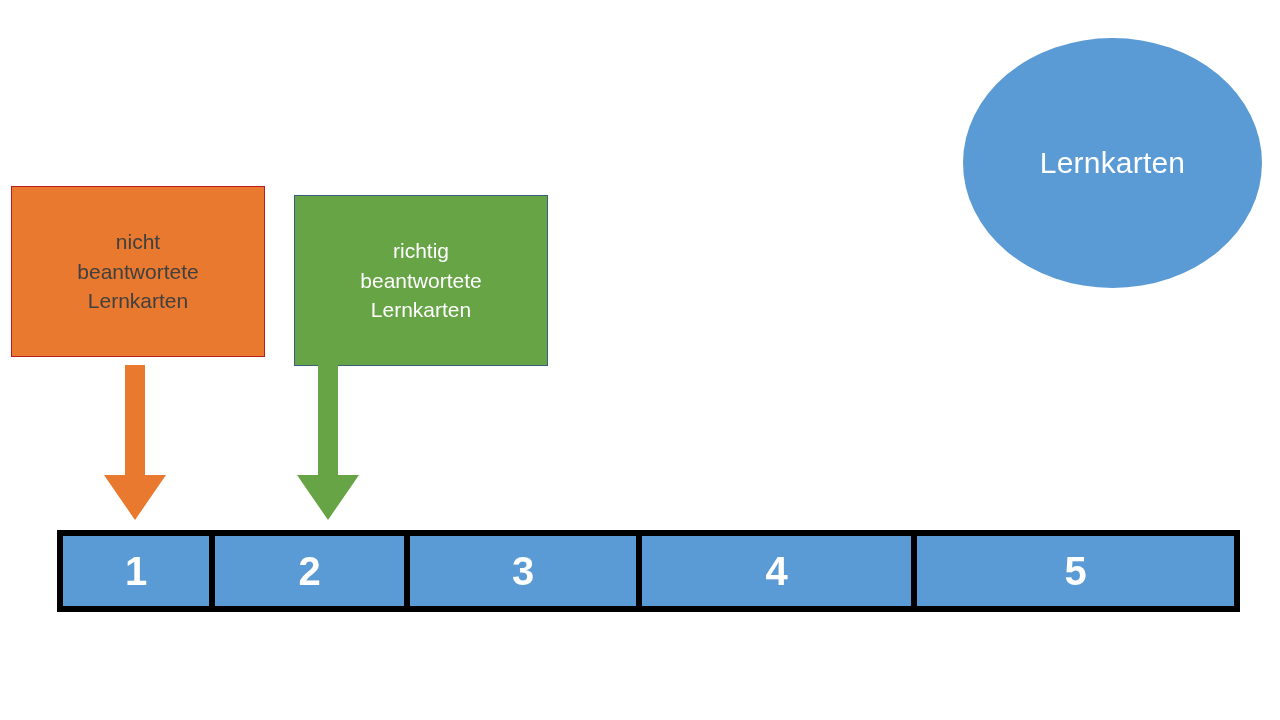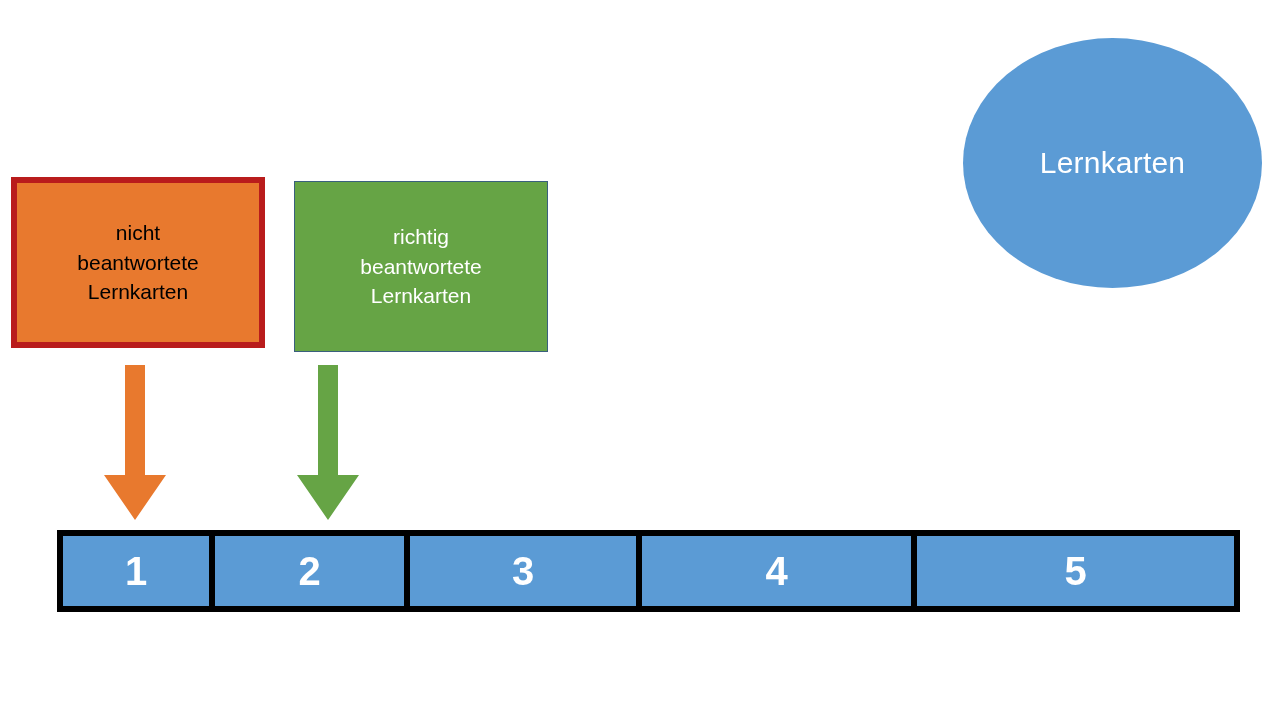--- a/index.html
+++ b/index.html
@@ -56,30 +56,30 @@
     text-align: center;
     font-size: 21px;
     line-height: 1.42;
   }
   .cat-box .line {
     display: block;
     white-space: nowrap;
   }
   .cat-box.unanswered {
     left: 11px;
-    top: 157px;
+    top: 166px;
     width: 254px;
     height: 171px;
     background: #e8792e;
-    border: 6px solid #b91c1c;
-    color: #000000;
+    border: 1px solid #b91c1c;
+    color: #404040;
   }
   .cat-box.correct {
     left: 294px;
-    top: 161px;
+    top: 175px;
     width: 254px;
     height: 171px;
     background: #66a445;
     border: 1px solid #3a5f7d;
     color: #ffffff;
   }
 
   
   .arrow {
     position: absolute;

